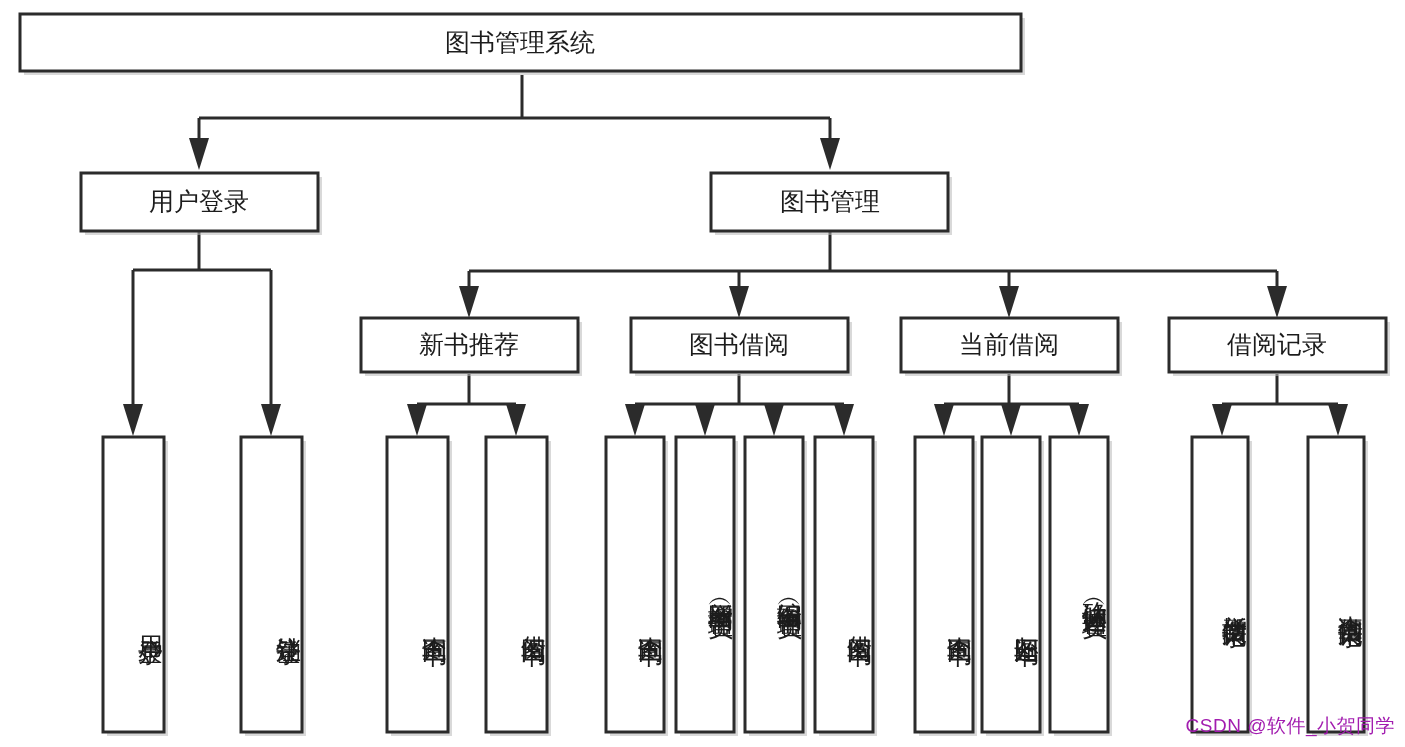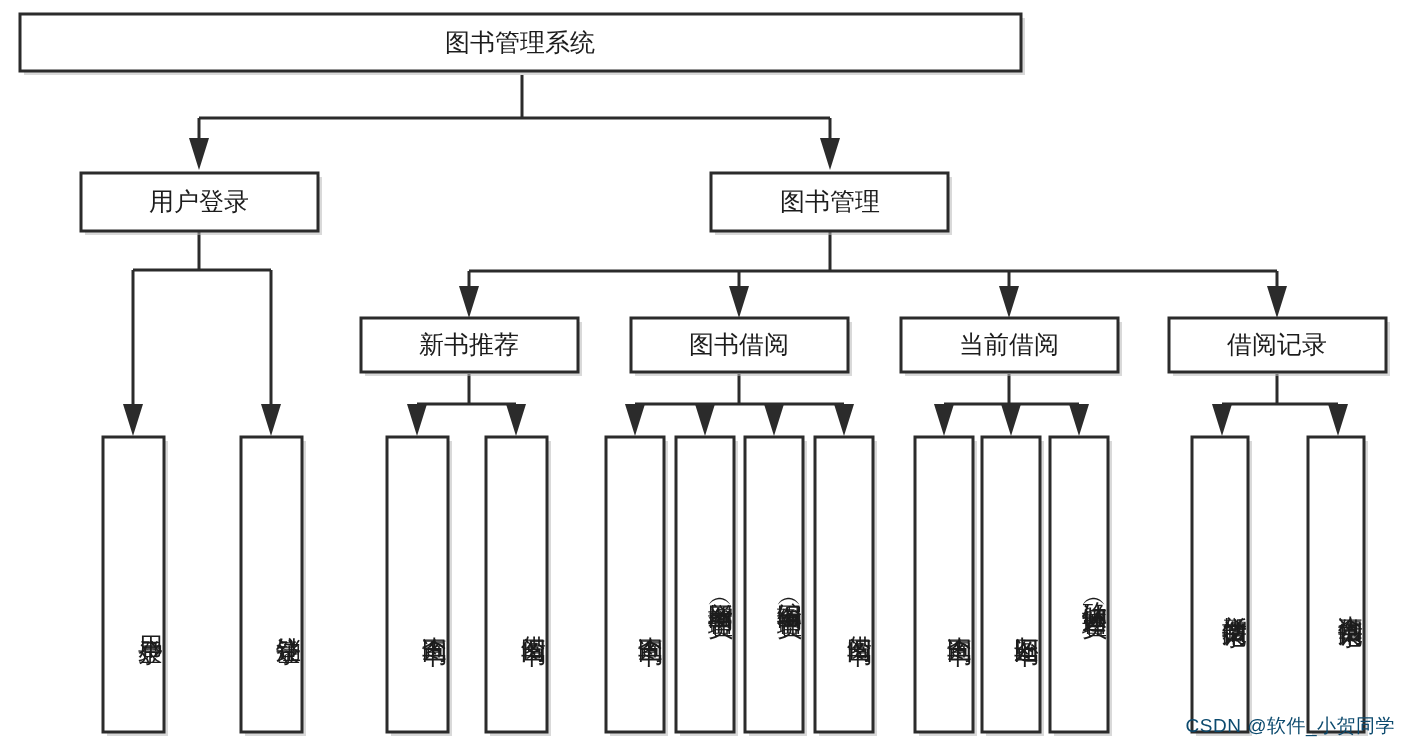--- a/index.html
+++ b/index.html
@@ -63,21 +63,21 @@
     font-family: "Liberation Sans", "DejaVu Sans", sans-serif;
     white-space: nowrap;
     pointer-events: none;
     letter-spacing: 2px;
   }
   #watermark {
     position: absolute;
     right: 10px;
     bottom: 8px;
     font-size: 19px;
-    color: #0c4a6e;
+    color: #a21caf;
     font-family: "Liberation Sans", "DejaVu Sans", sans-serif;
     letter-spacing: 0.5px;
     pointer-events: none;
   }
 </style>
 </head>
 <body>
 
 <div id="diagram-root">
 

